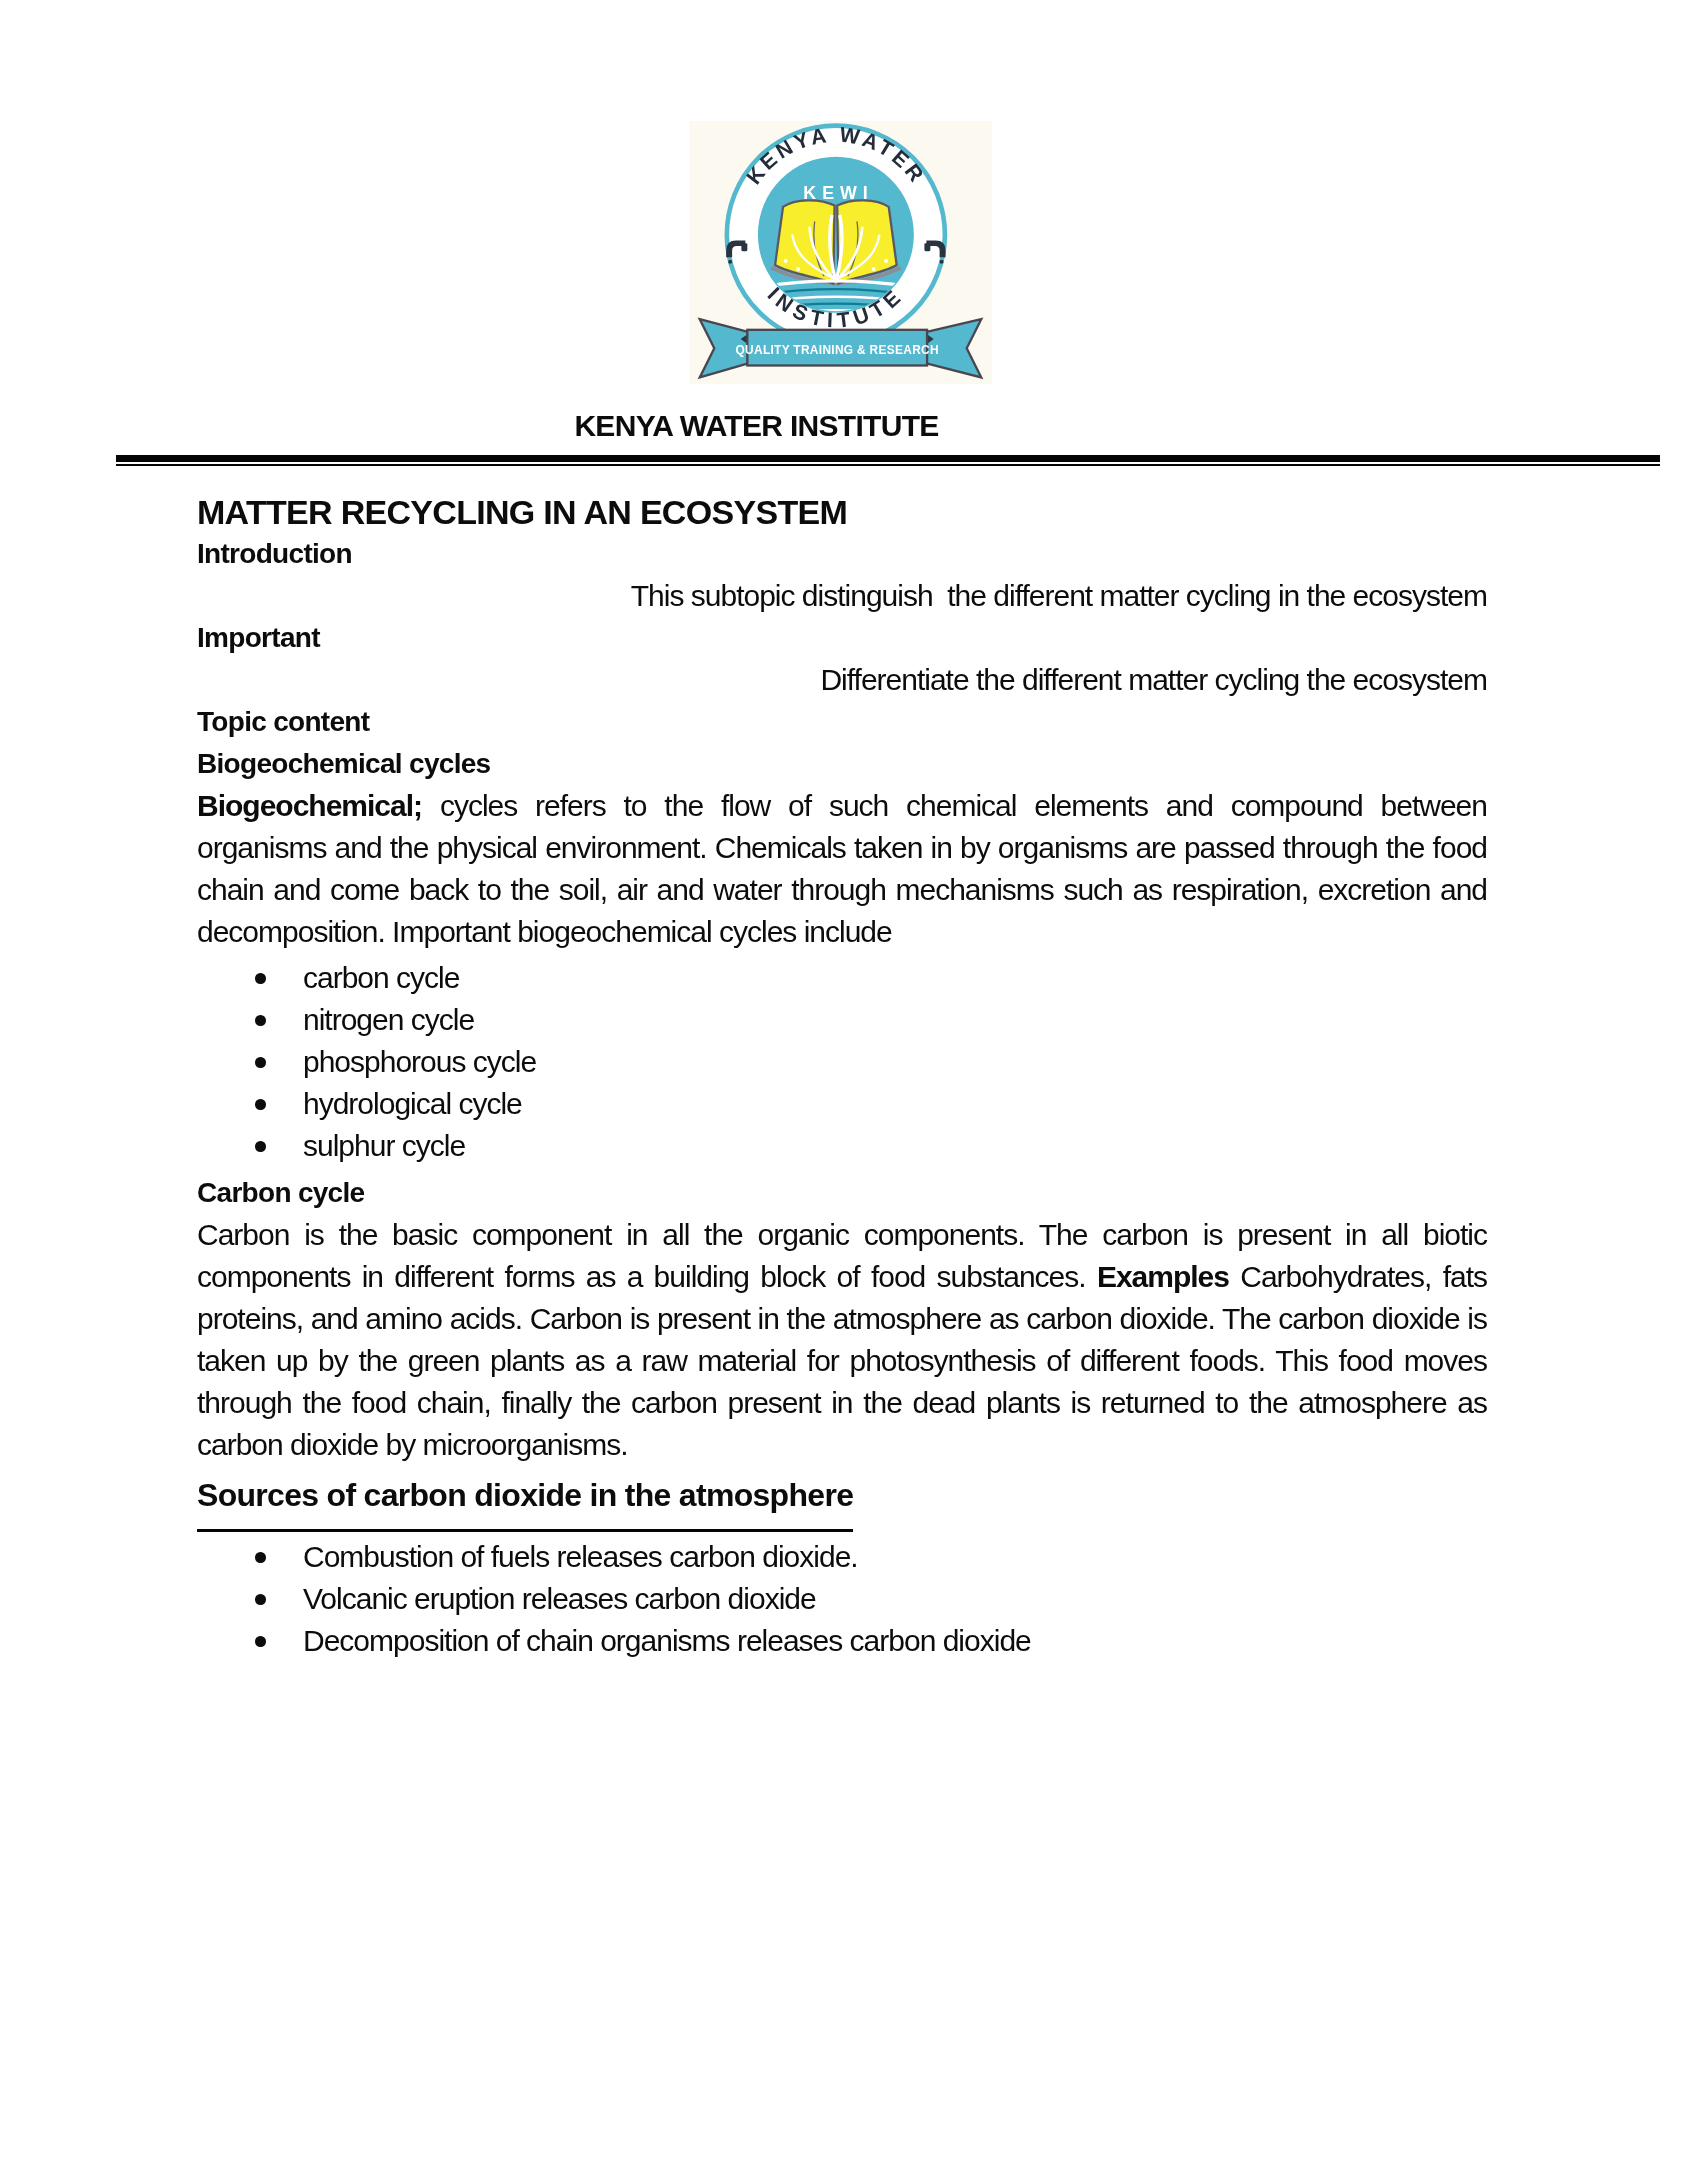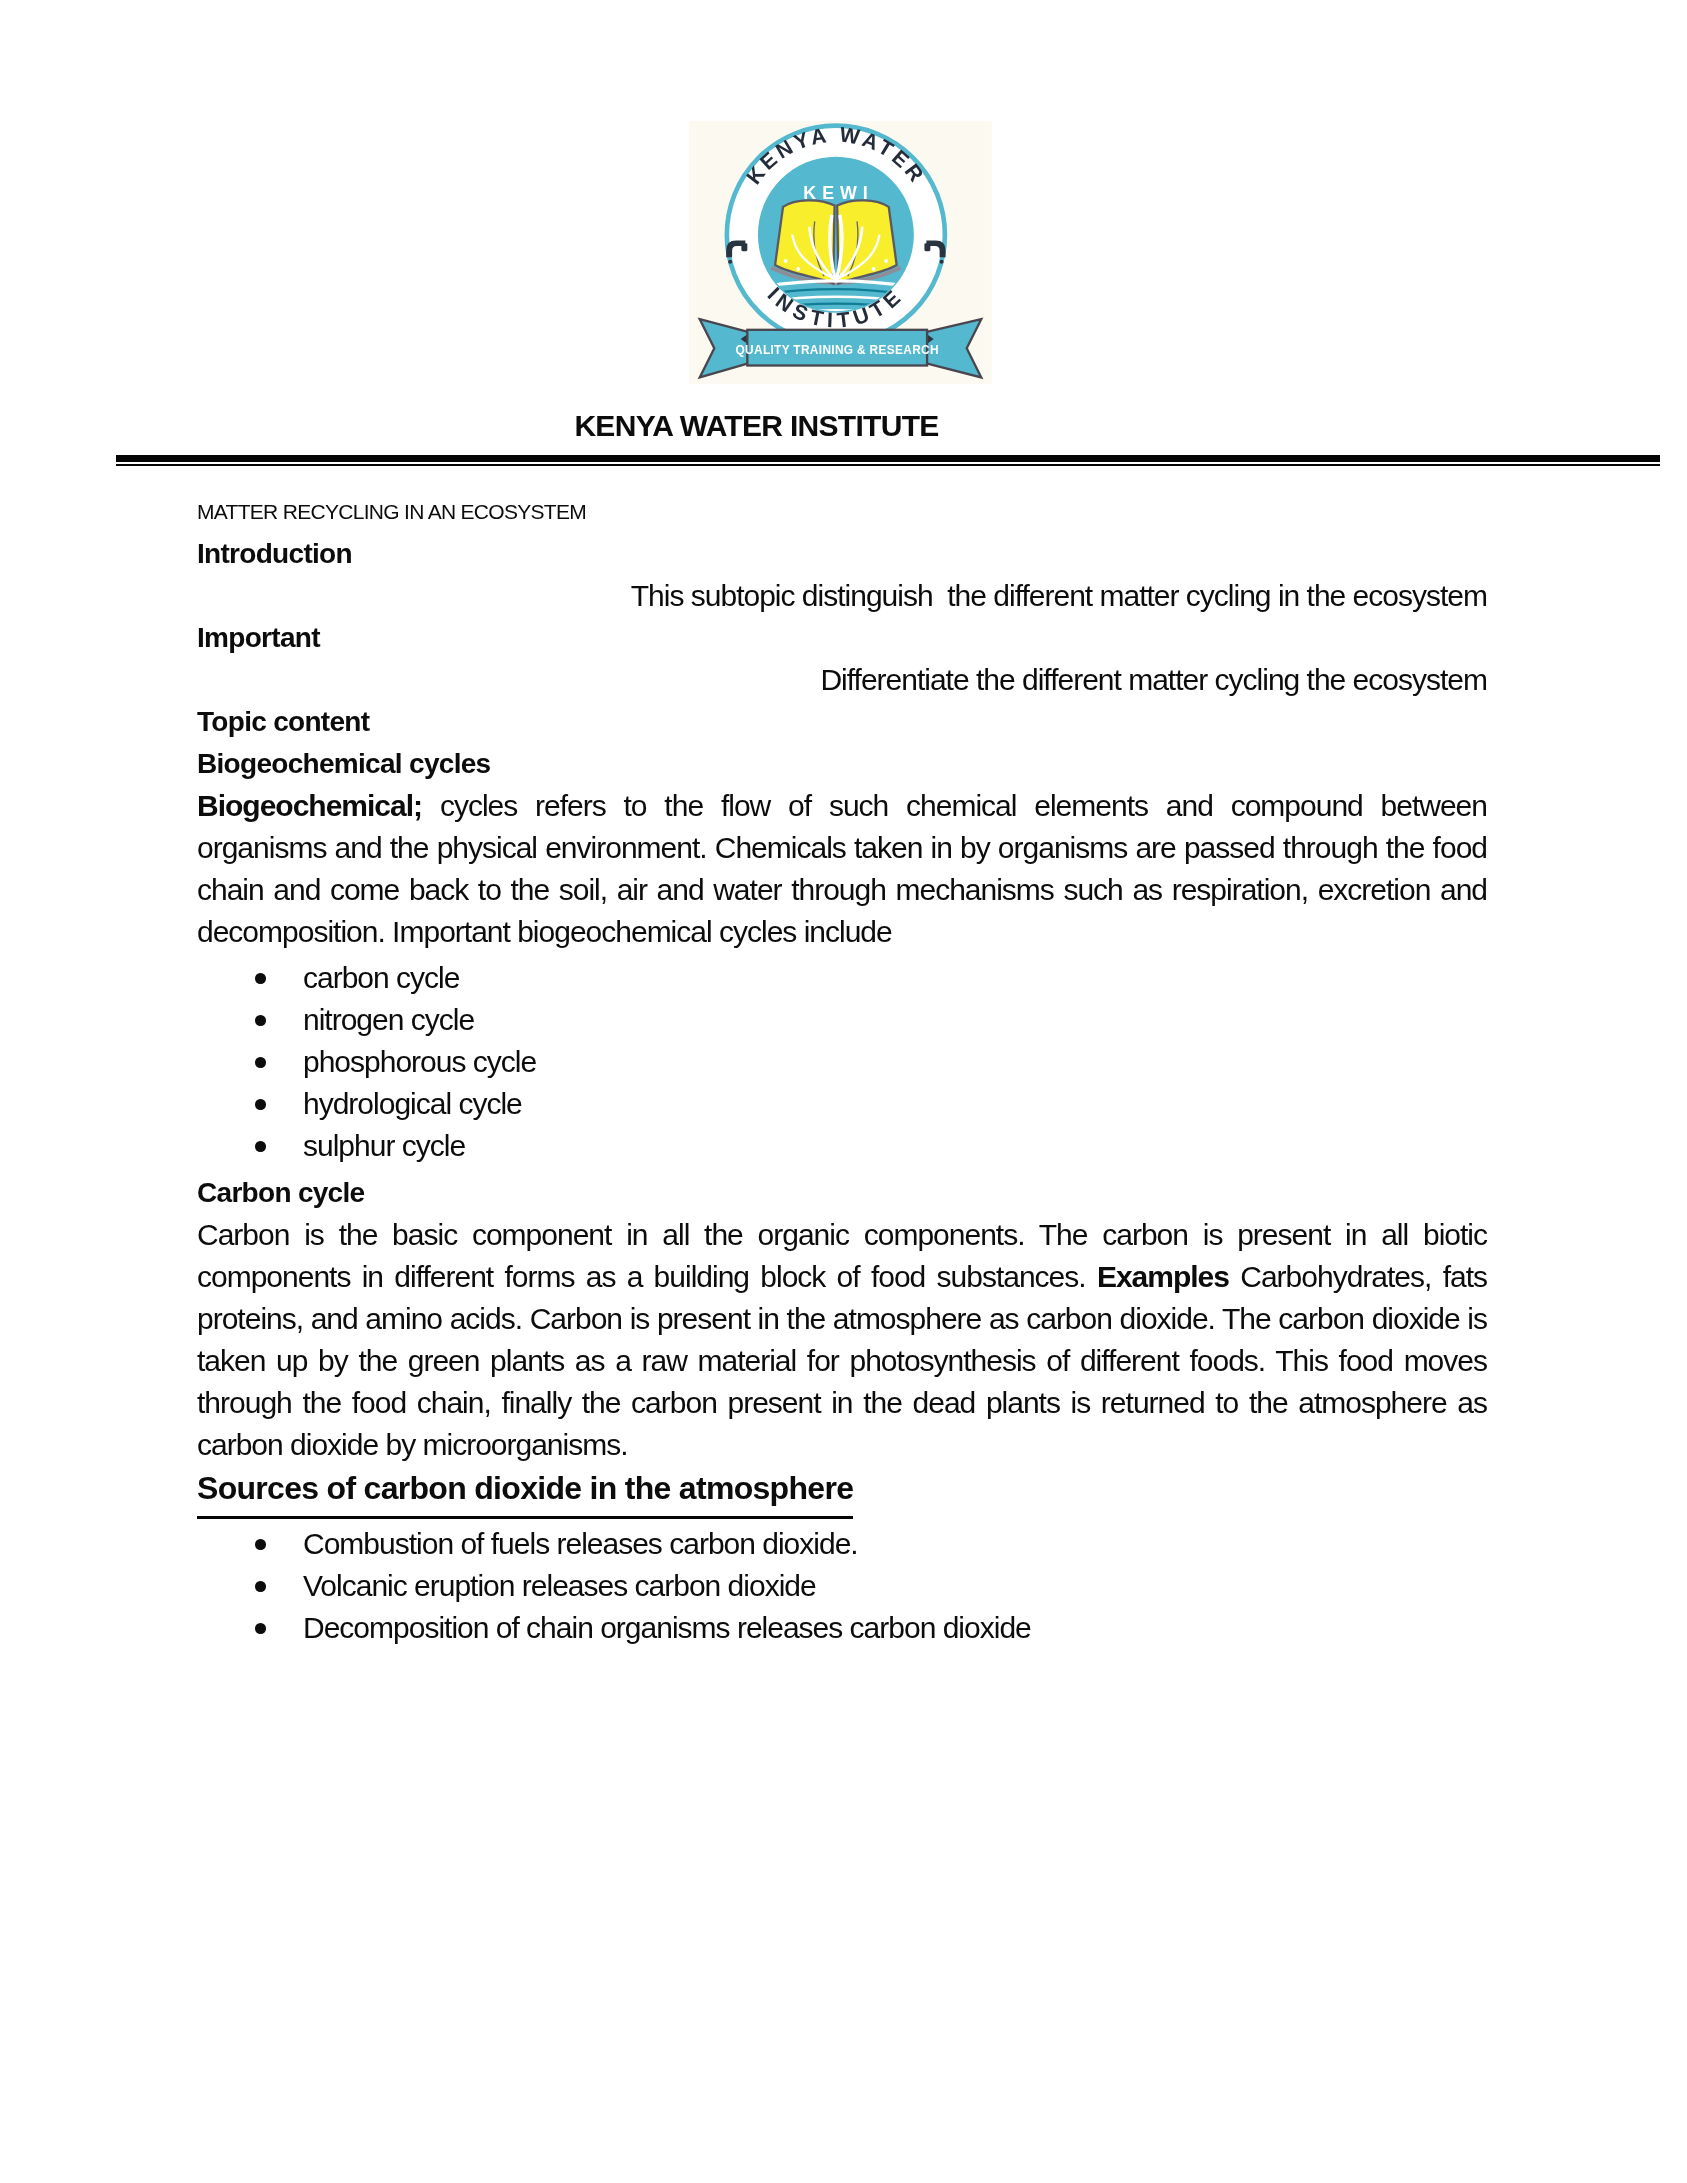--- a/index.html
+++ b/index.html
@@ -16,36 +16,36 @@
   }
   .header-rule{
     position:absolute;left:116px;top:455px;width:1544px;height:2px;
     border-top:7.3px solid #050505;border-bottom:2.6px solid #050505;
   }
   
   .content{
     position:absolute;left:197px;top:475px;width:1290px;
     font-size:30px;line-height:42px;letter-spacing:-1px;
   }
-  .h-main{font-size:21px;font-weight:normal;margin:16px 0 0 0;letter-spacing:-0.7px;}
+  .h-main{font-size:34px;font-weight:bold;margin:16px 0 0 0;letter-spacing:-0.7px;}
   .h-sec{font-size:28px;font-weight:bold;margin:0;letter-spacing:-0.7px;}
   .content p{margin:0;text-align:justify;}
   .content p.nojust{text-align:right;}
   .pre{white-space:pre-wrap;}
   ul.doc-list{list-style:none;margin:4px 0 0 0;padding:0;}
   ul.doc-list li{position:relative;padding-left:106px;}
   ul.doc-list li::before{
     content:"";position:absolute;left:58px;top:16px;width:10.6px;height:10.6px;
     border-radius:50%;background:#0c0c0c;
   }
   .mt8{margin-top:5.3px;}
   .mt10{margin-top:6.6px;}
   .sources-h{
     display:inline-block;font-size:32px;font-weight:bold;letter-spacing:-0.7px;
-    border-bottom:3.3px solid #050505;padding-bottom:7px;margin-top:1px;
+    border-bottom:3.3px solid #050505;padding-bottom:13px;margin-top:8px;
   }
   .svgtext{font-family:"Liberation Sans","DejaVu Sans",sans-serif;}
 </style>
 </head>
 <body>
 
 <div class="page">
 
   <div class="logo-box">
     <svg viewBox="0 0 470 398" width="311" height="263">

